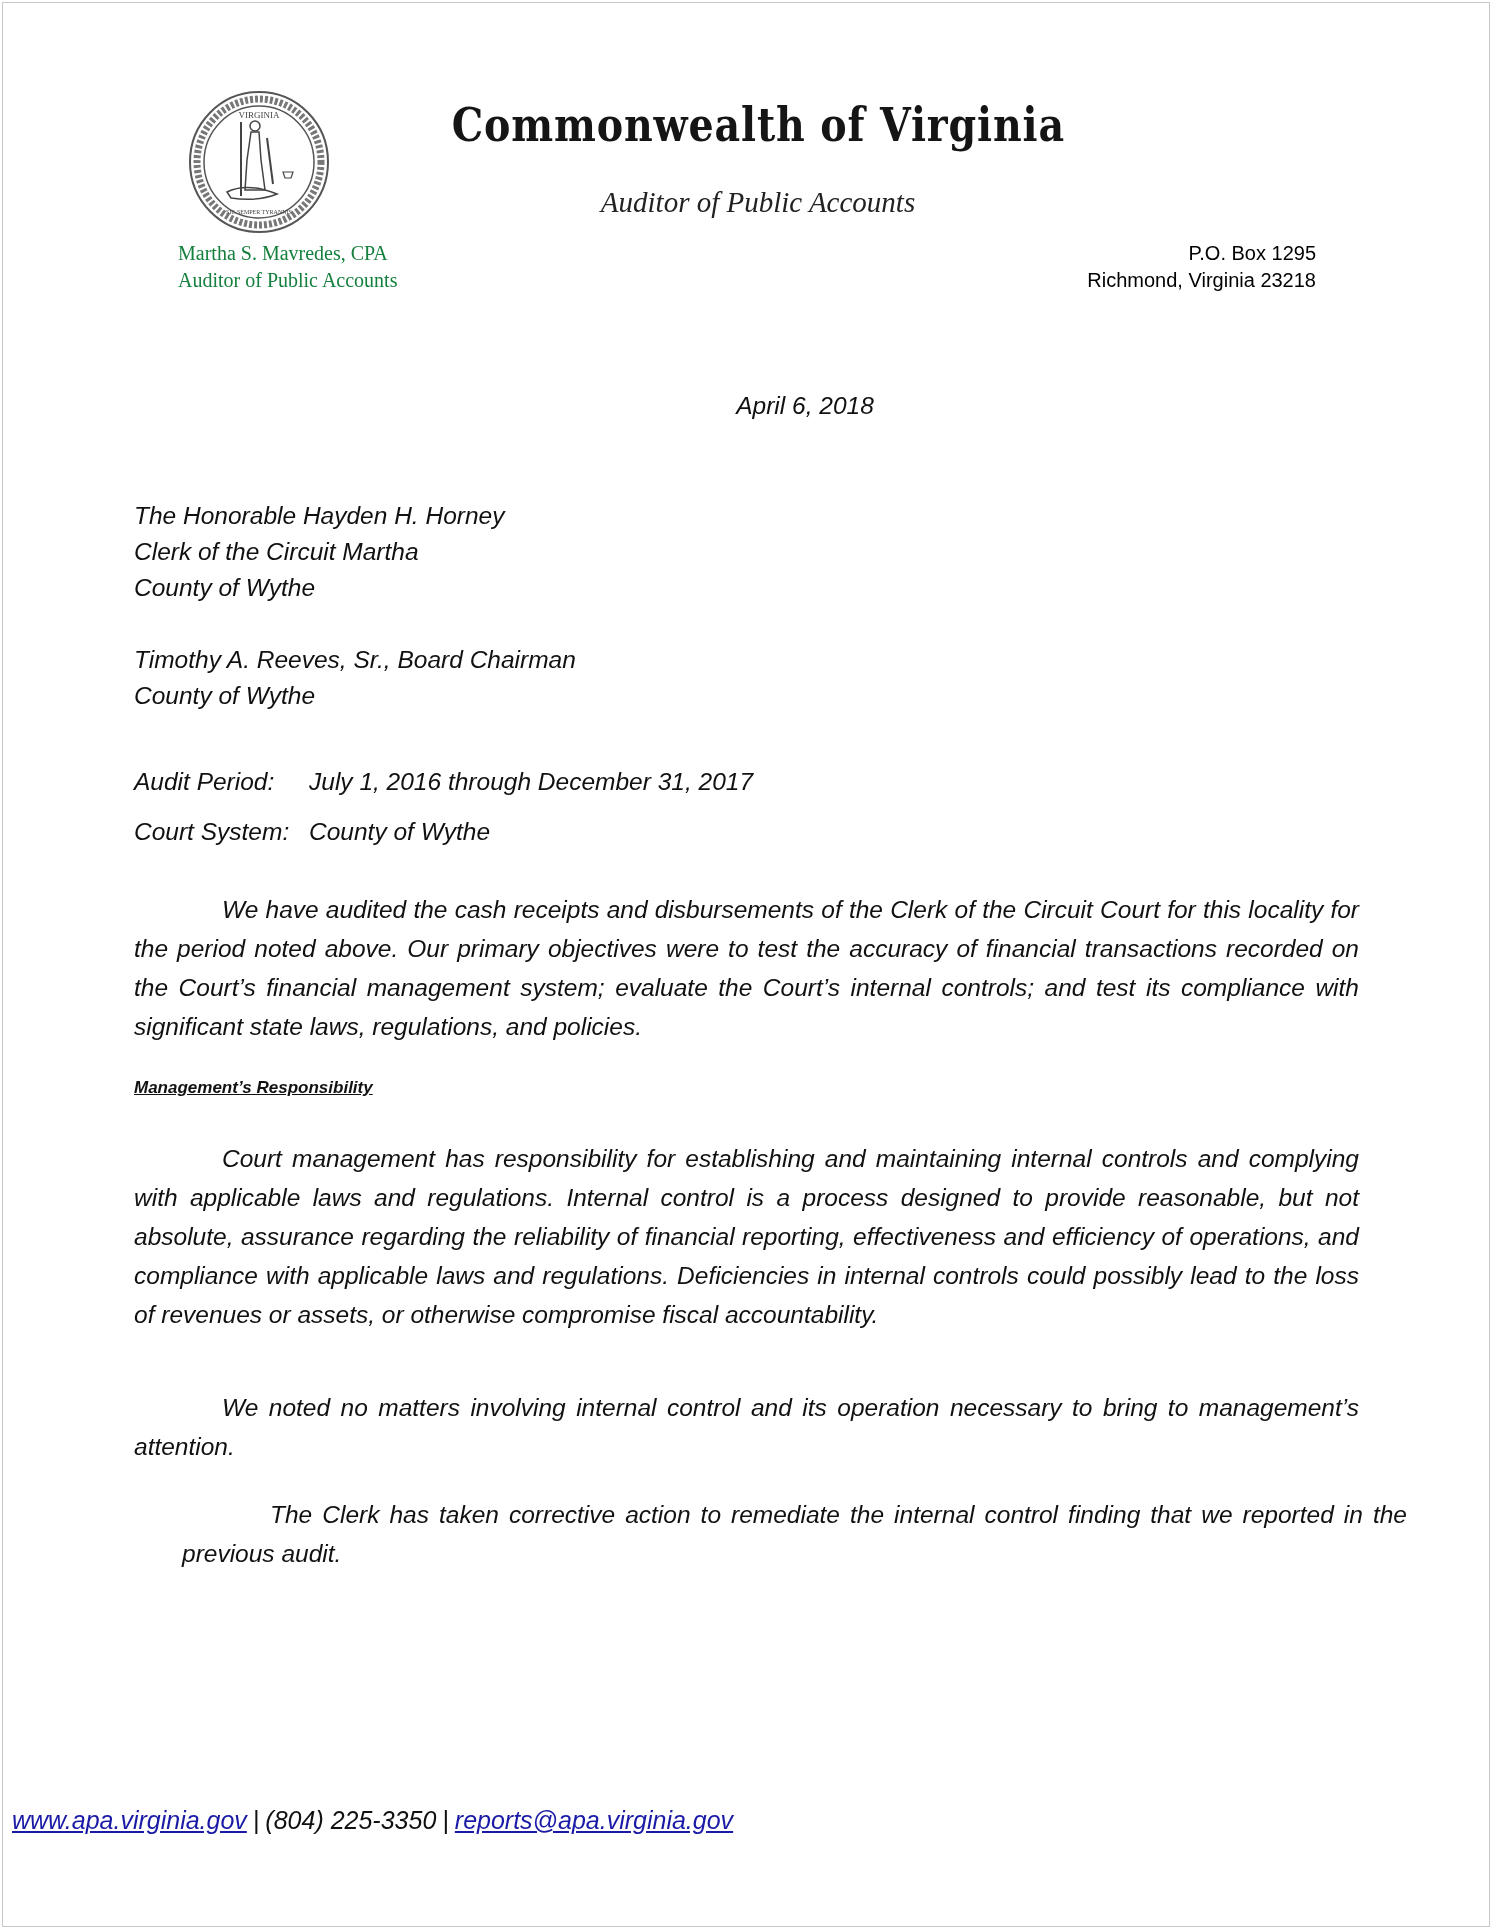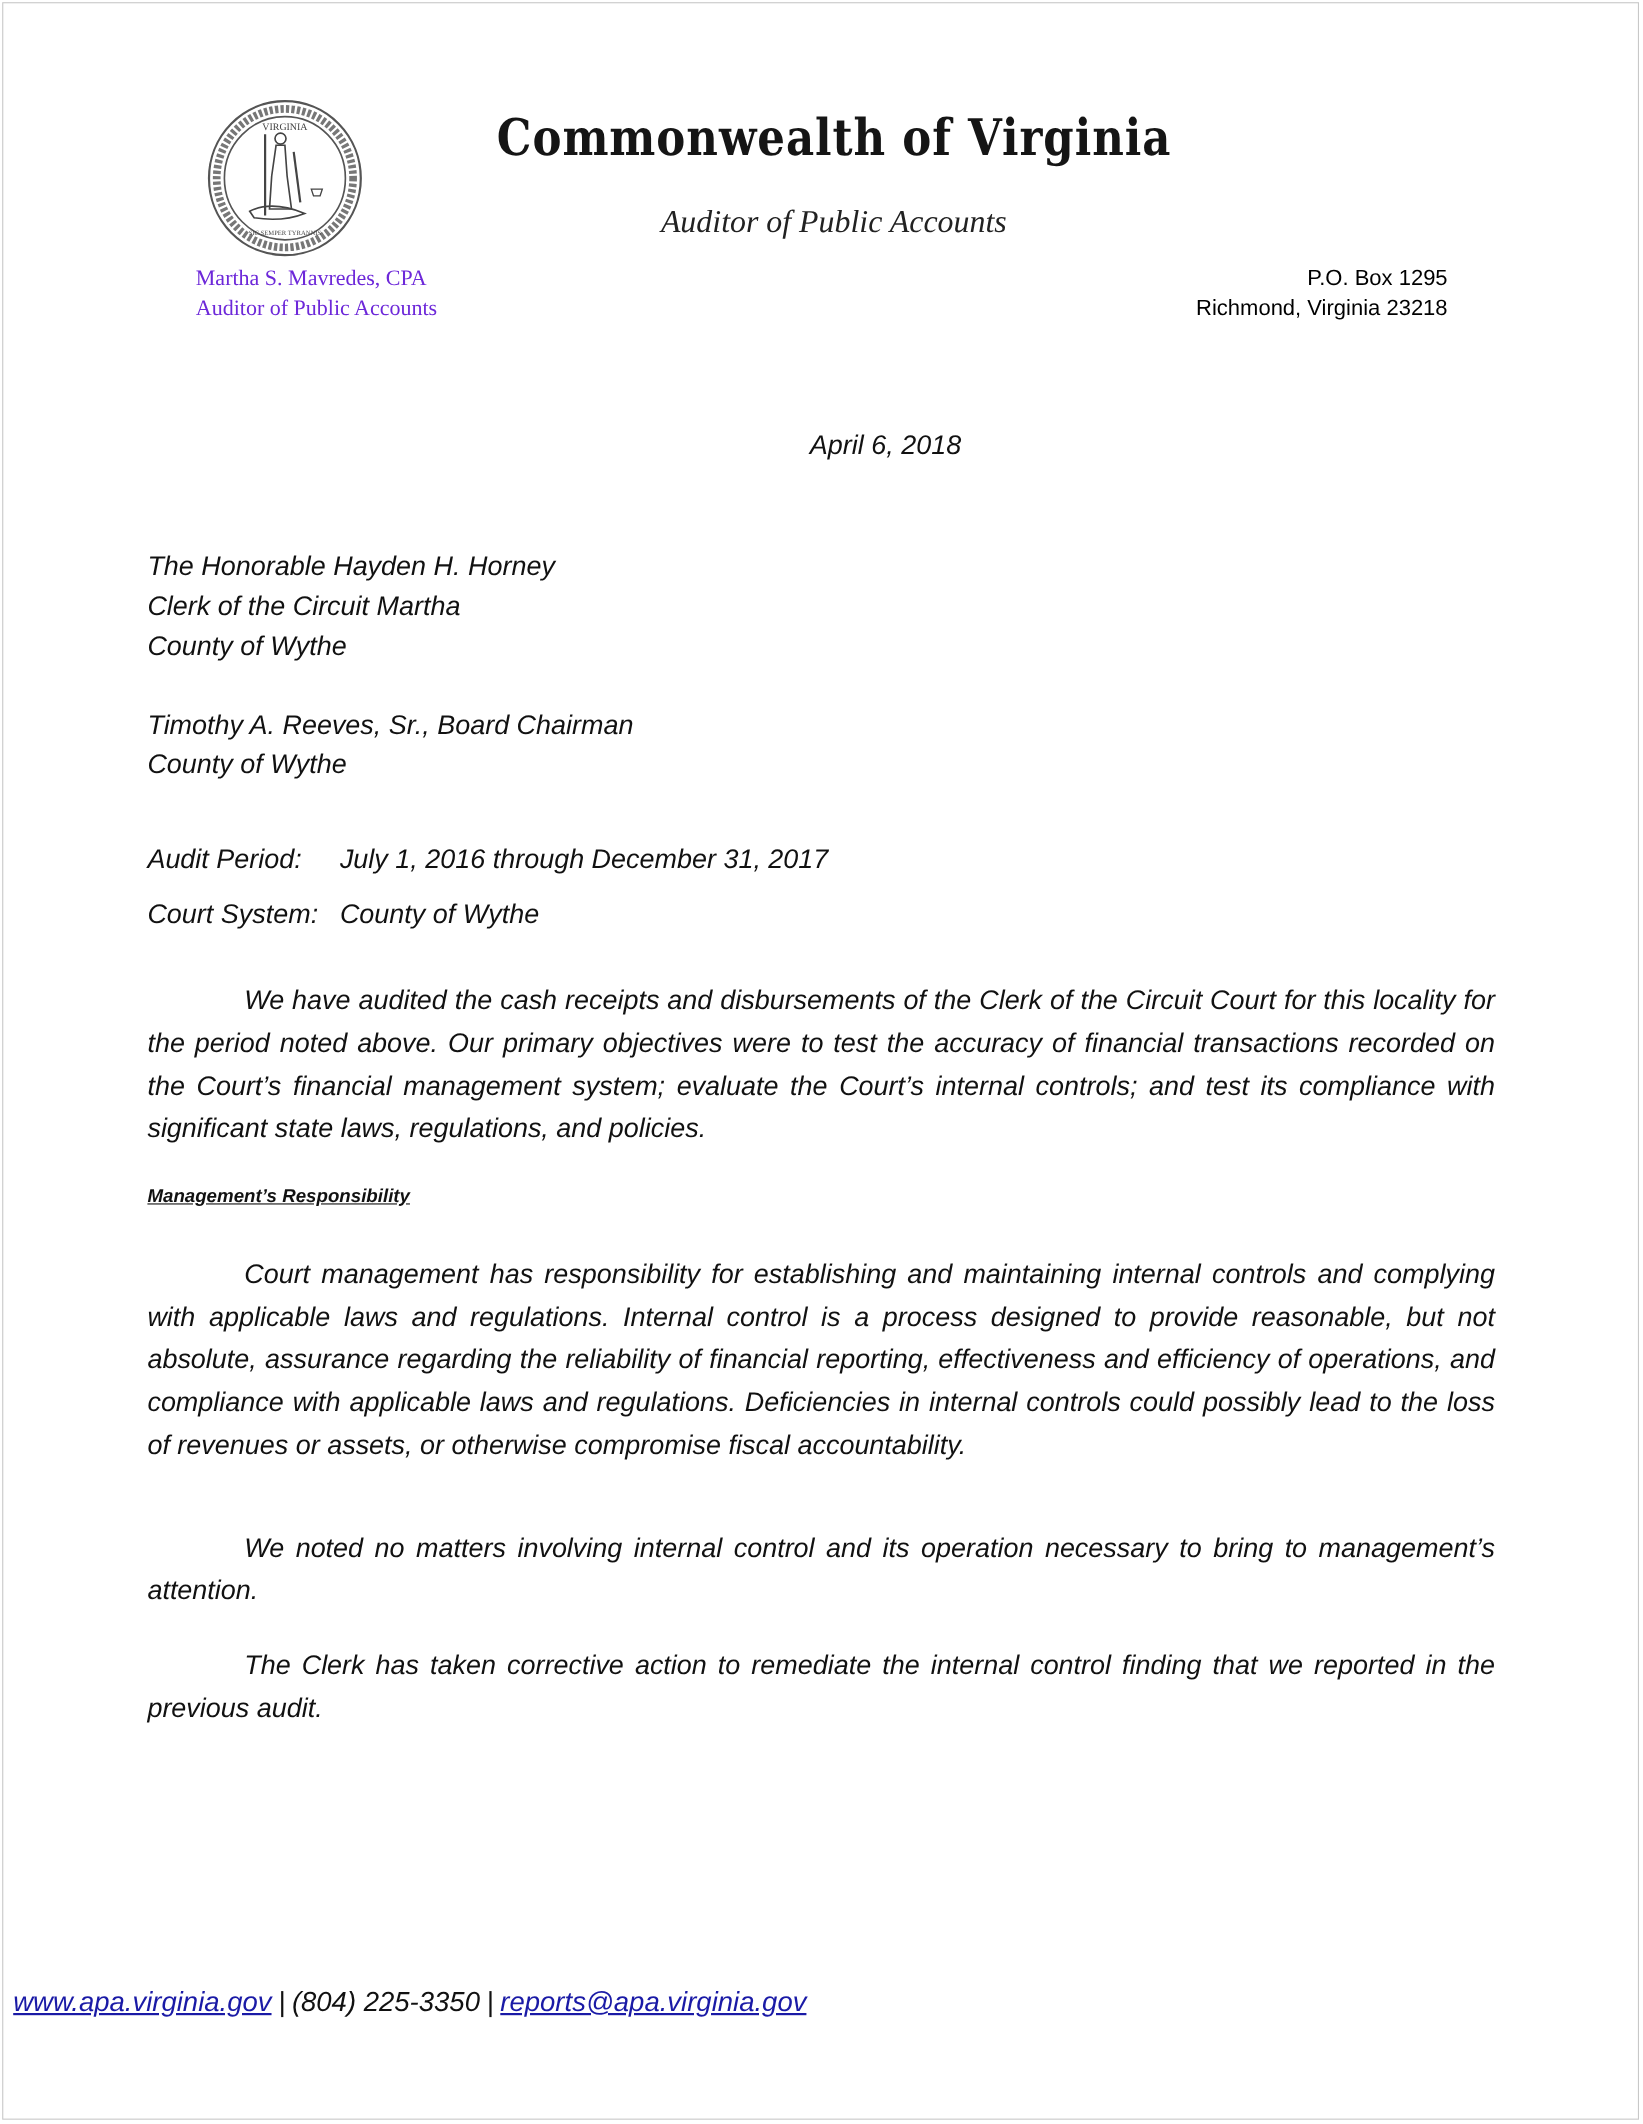--- a/index.html
+++ b/index.html
@@ -7,36 +7,36 @@
          font-family: "Liberation Sans", "DejaVu Sans", sans-serif; color: #111; }
   .page { position: absolute; left: 2px; top: 2px; width: 1488px; height: 1925px;
           border: 1px solid #c8c8c8; box-sizing: border-box; background: #fff; }
   .abs { position: absolute; }
   .seal { left: 187px; top: 90px; width: 144px; height: 144px; }
   .title { left: 0; width: 1494px; top: 98px; text-align: center; padding-left: 22px; box-sizing: border-box;
            font-family: "DejaVu Serif", "Liberation Serif", serif; font-weight: bold; font-size: 46px;
            letter-spacing: 1px; color: #151515; transform: scaleX(0.86); transform-origin: 760px 0; }
   .subtitle { left: 0; width: 1494px; top: 186px; text-align: center; padding-left: 22px; box-sizing: border-box;
               font-family: "Liberation Serif", serif; font-style: italic; font-size: 29px; color: #222; }
-  .lefthead { left: 178px; top: 240px; font-family: "Liberation Serif", serif; font-size: 20px; line-height: 27px; color: #6d28d9; }
+  .lefthead { left: 178px; top: 240px; font-family: "Liberation Serif", serif; font-size: 20px; line-height: 27px; color: #15803d; }
   .righthead { right: 178px; top: 240px; text-align: right; font-family: Liberation Sans, sans-serif; font-size: 20px; line-height: 27px; color: #000000; }
   .letter { font-family: "Liberation Sans", sans-serif; font-size: 24.5px; color: #111; font-style: italic; }
   .date { left: 0; width: 1494px; top: 392px; text-align: center; padding-left: 116px; box-sizing: border-box; }
   .addr { left: 134px; top: 498px; line-height: 36px; }
   .addr .gap { height: 36px; }
   .period-row { display: flex; margin-top: 14px; }
   .period-label { width: 175px; }
   .body { left: 134px; width: 1225px; line-height: 39px; }
   .body p { margin: 0; text-align: justify; text-indent: 88px; }
   .body h3 { margin: 0; font-size: 17px; font-weight: bold; text-decoration: underline; }
   .p1 { top: 890px; }
   .h-mgmt { top: 1068px; }
   .p2 { top: 1139px; }
   .p3 { top: 1388px; }
-  .p4 { top: 1495px; }
+  .p4 { top: 1495px; margin-left: 48px; }
   .footer { left: 0; width: 1494px; top: 1806px; text-align: left; padding-left: 12px; box-sizing: border-box; font-size: 25px; color: #111; }
   .footer a { color: #1a1aa6; text-decoration: underline; }
   .footer .sep { margin: 0 6px; }
 </style>
 </head>
 <body>
 
 <div class="page"></div>
 
 <div class="abs seal">

